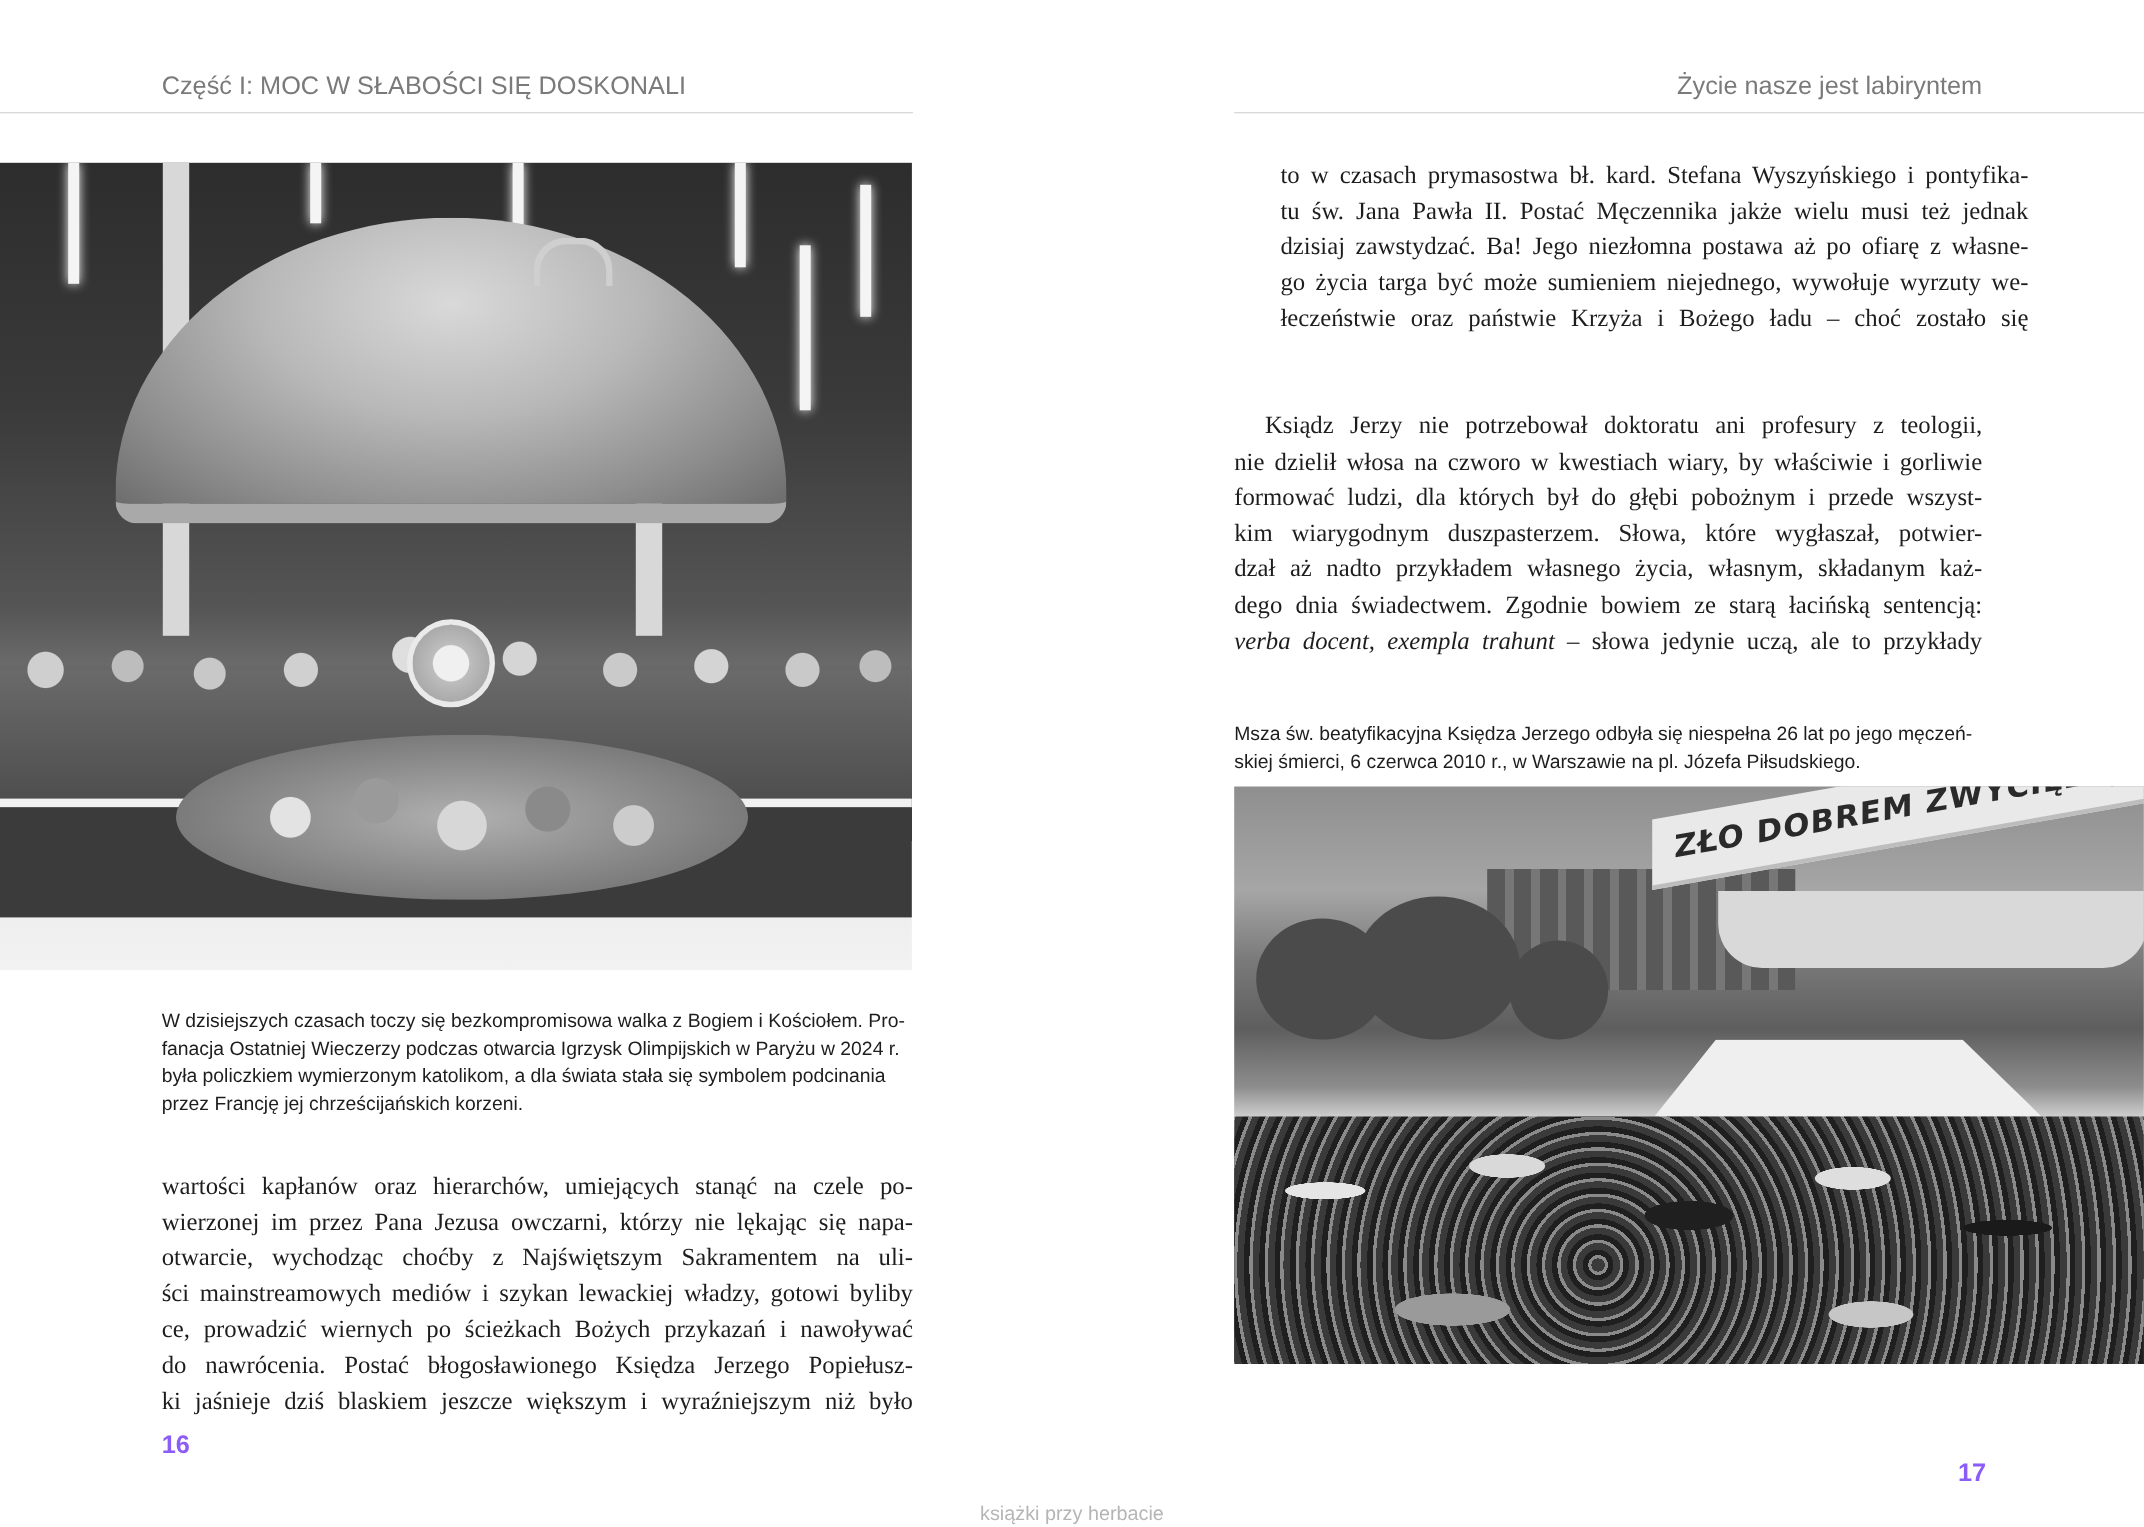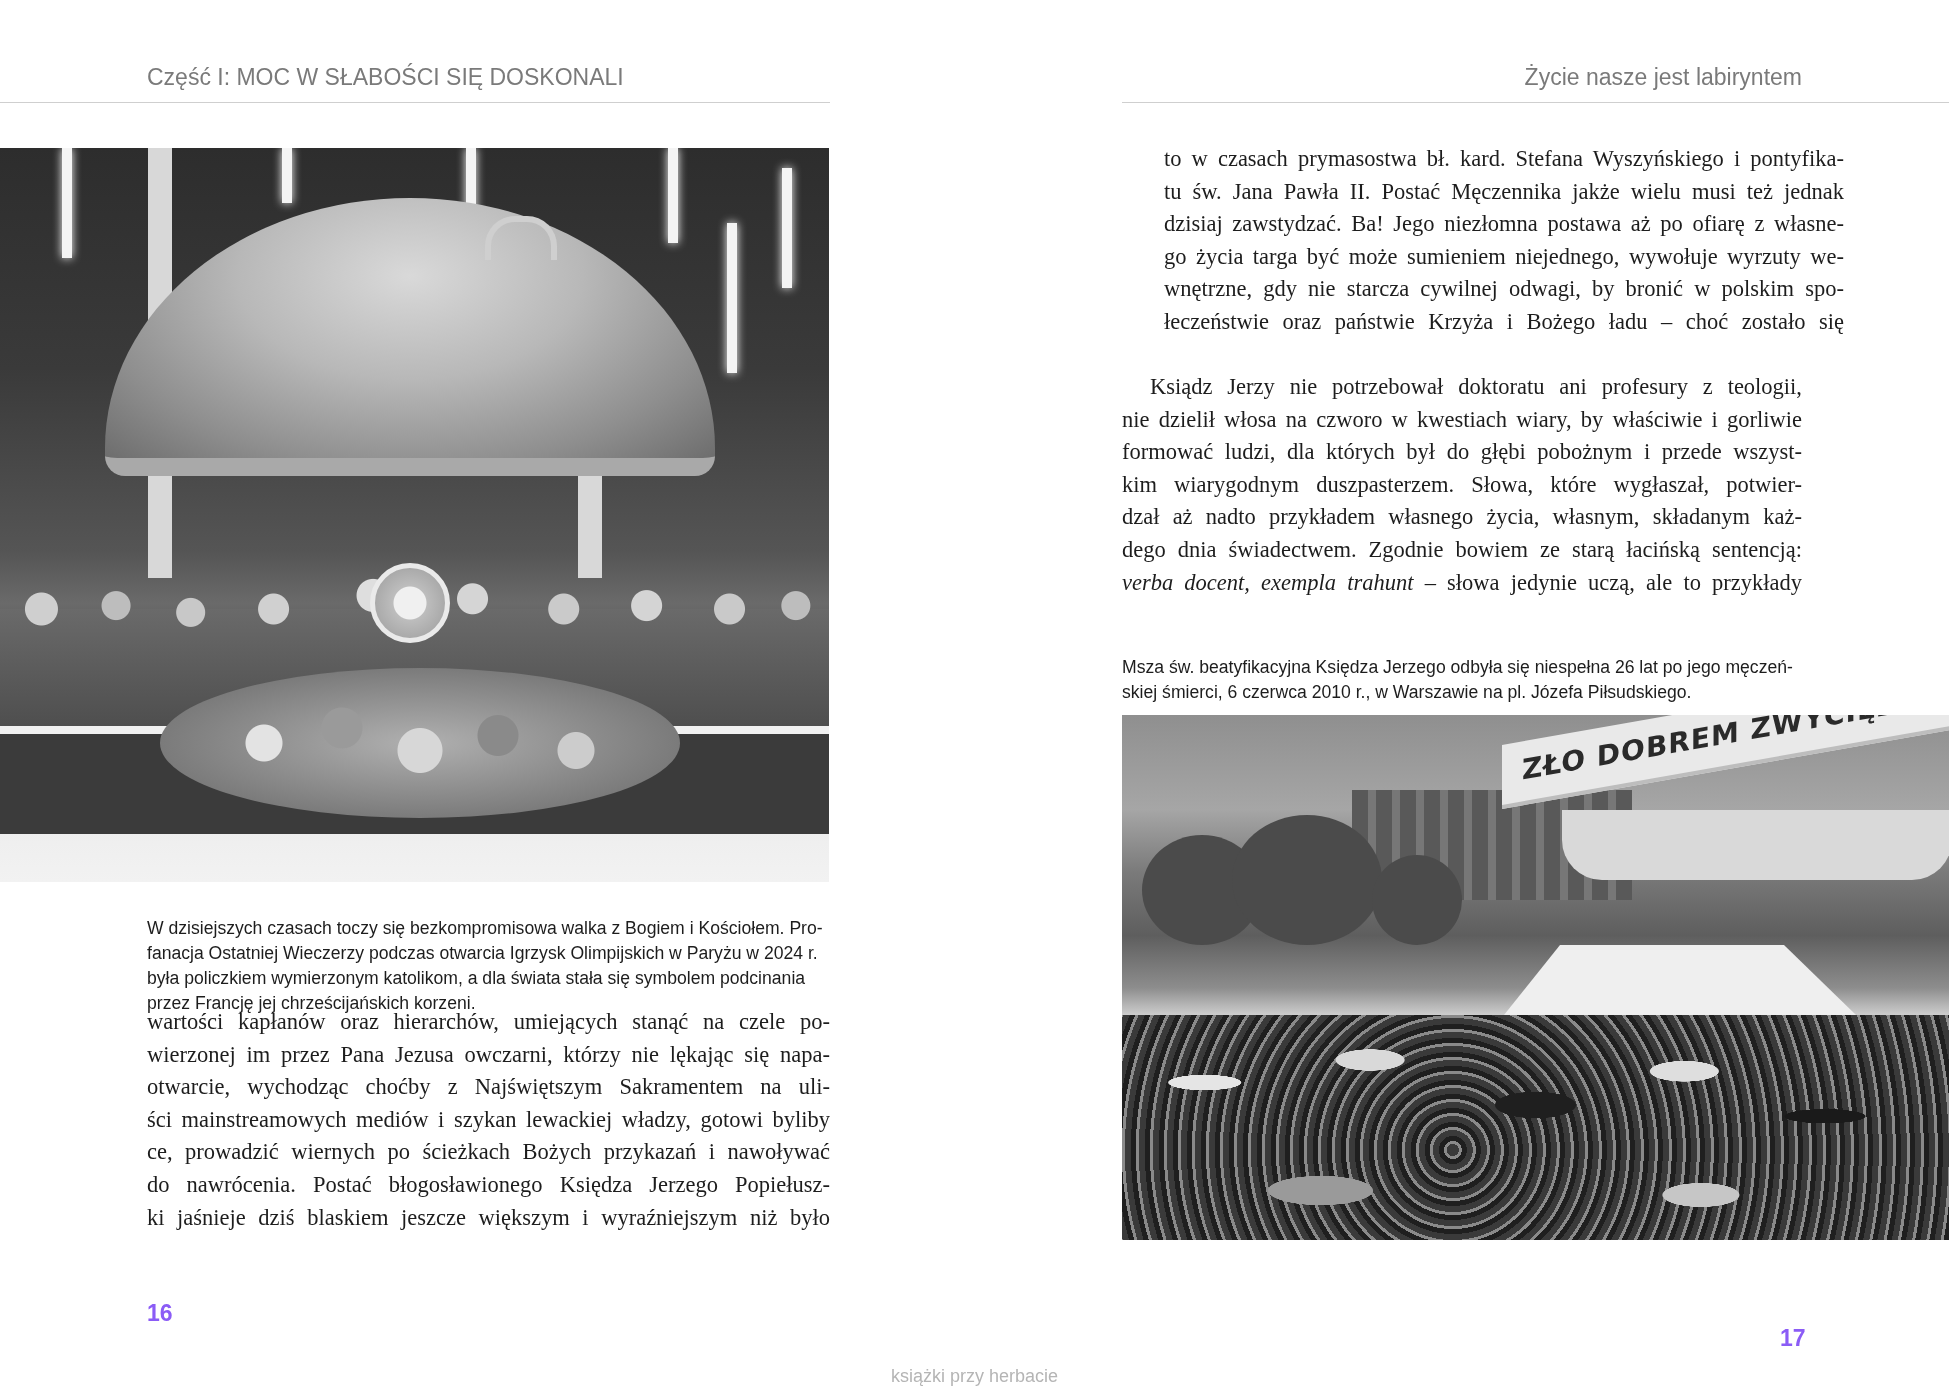--- a/index.html
+++ b/index.html
@@ -153,21 +153,21 @@
     <div class="fruit-platter"></div>
   </div>
 
   <div class="caption" style="left:147px; top:916px; width:690px;">
     <span class="line">W dzisiejszych czasach toczy się bezkompromisowa walka z Bogiem i Kościołem. Pro-</span>
     <span class="line">fanacja Ostatniej Wieczerzy podczas otwarcia Igrzysk Olimpijskich w Paryżu w 2024 r.</span>
     <span class="line">była policzkiem wymierzonym katolikom, a dla świata stała się symbolem podcinania</span>
     <span class="line">przez Francję jej chrześcijańskich korzeni.</span>
   </div>
 
-  <div class="body-text" style="left:147px; top:1006px; width:683px;">
+  <div class="body-text" style="left:147px; top:1062px; width:683px;">
     <span class="line">wartości kapłanów oraz hierarchów, umiejących stanąć na czele po-</span>
     <span class="line">wierzonej im przez Pana Jezusa owczarni, którzy nie lękając się napa-</span>
     <span class="line">otwarcie, wychodząc choćby z Najświętszym Sakramentem na uli-</span>
     <span class="line">ści mainstreamowych mediów i szykan lewackiej władzy, gotowi byliby</span>
     <span class="line">ce, prowadzić wiernych po ścieżkach Bożych przykazań i nawoływać</span>
     <span class="line">do nawrócenia. Postać błogosławionego Księdza Jerzego Popiełusz-</span>
     <span class="line">ki jaśnieje dziś blaskiem jeszcze większym i wyraźniejszym niż było</span>
   </div>
 
   <div class="page-num" style="left:147px;">16</div>
@@ -175,21 +175,20 @@
 
 <div>
   <div class="running-head" style="right:147px;">Życie nasze jest labiryntem</div>
   <div class="rule" style="left:1122px; width:827px;"></div>
 
   <div class="body-text" style="left:1164px; top:143px; width:680px;">
     <span class="line">to w czasach prymasostwa bł. kard. Stefana Wyszyńskiego i pontyfika-</span>
     <span class="line">tu św. Jana Pawła II. Postać Męczennika jakże wielu musi też jednak</span>
     <span class="line">dzisiaj zawstydzać. Ba! Jego niezłomna postawa aż po ofiarę z własne-</span>
     <span class="line">go życia targa być może sumieniem niejednego, wywołuje wyrzuty we-</span>
-    <span class="line">wnętrzne, gdy nie starcza cywilnej odwagi, by bronić w polskim spo-</span>
     <span class="line">łeczeństwie oraz państwie Krzyża i Bożego ładu – choć zostało się</span>
   </div>
 
   <div class="body-text" style="left:1122px; top:371px; width:680px;">
     <span class="line indent">Ksiądz Jerzy nie potrzebował doktoratu ani profesury z teologii,</span>
     <span class="line">nie dzielił włosa na czworo w kwestiach wiary, by właściwie i gorliwie</span>
     <span class="line">formować ludzi, dla których był do głębi pobożnym i przede wszyst-</span>
     <span class="line">kim wiarygodnym duszpasterzem. Słowa, które wygłaszał, potwier-</span>
     <span class="line">dzał aż nadto przykładem własnego życia, własnym, składanym każ-</span>
     <span class="line">dego dnia świadectwem. Zgodnie bowiem ze starą łacińską sentencją:</span>

